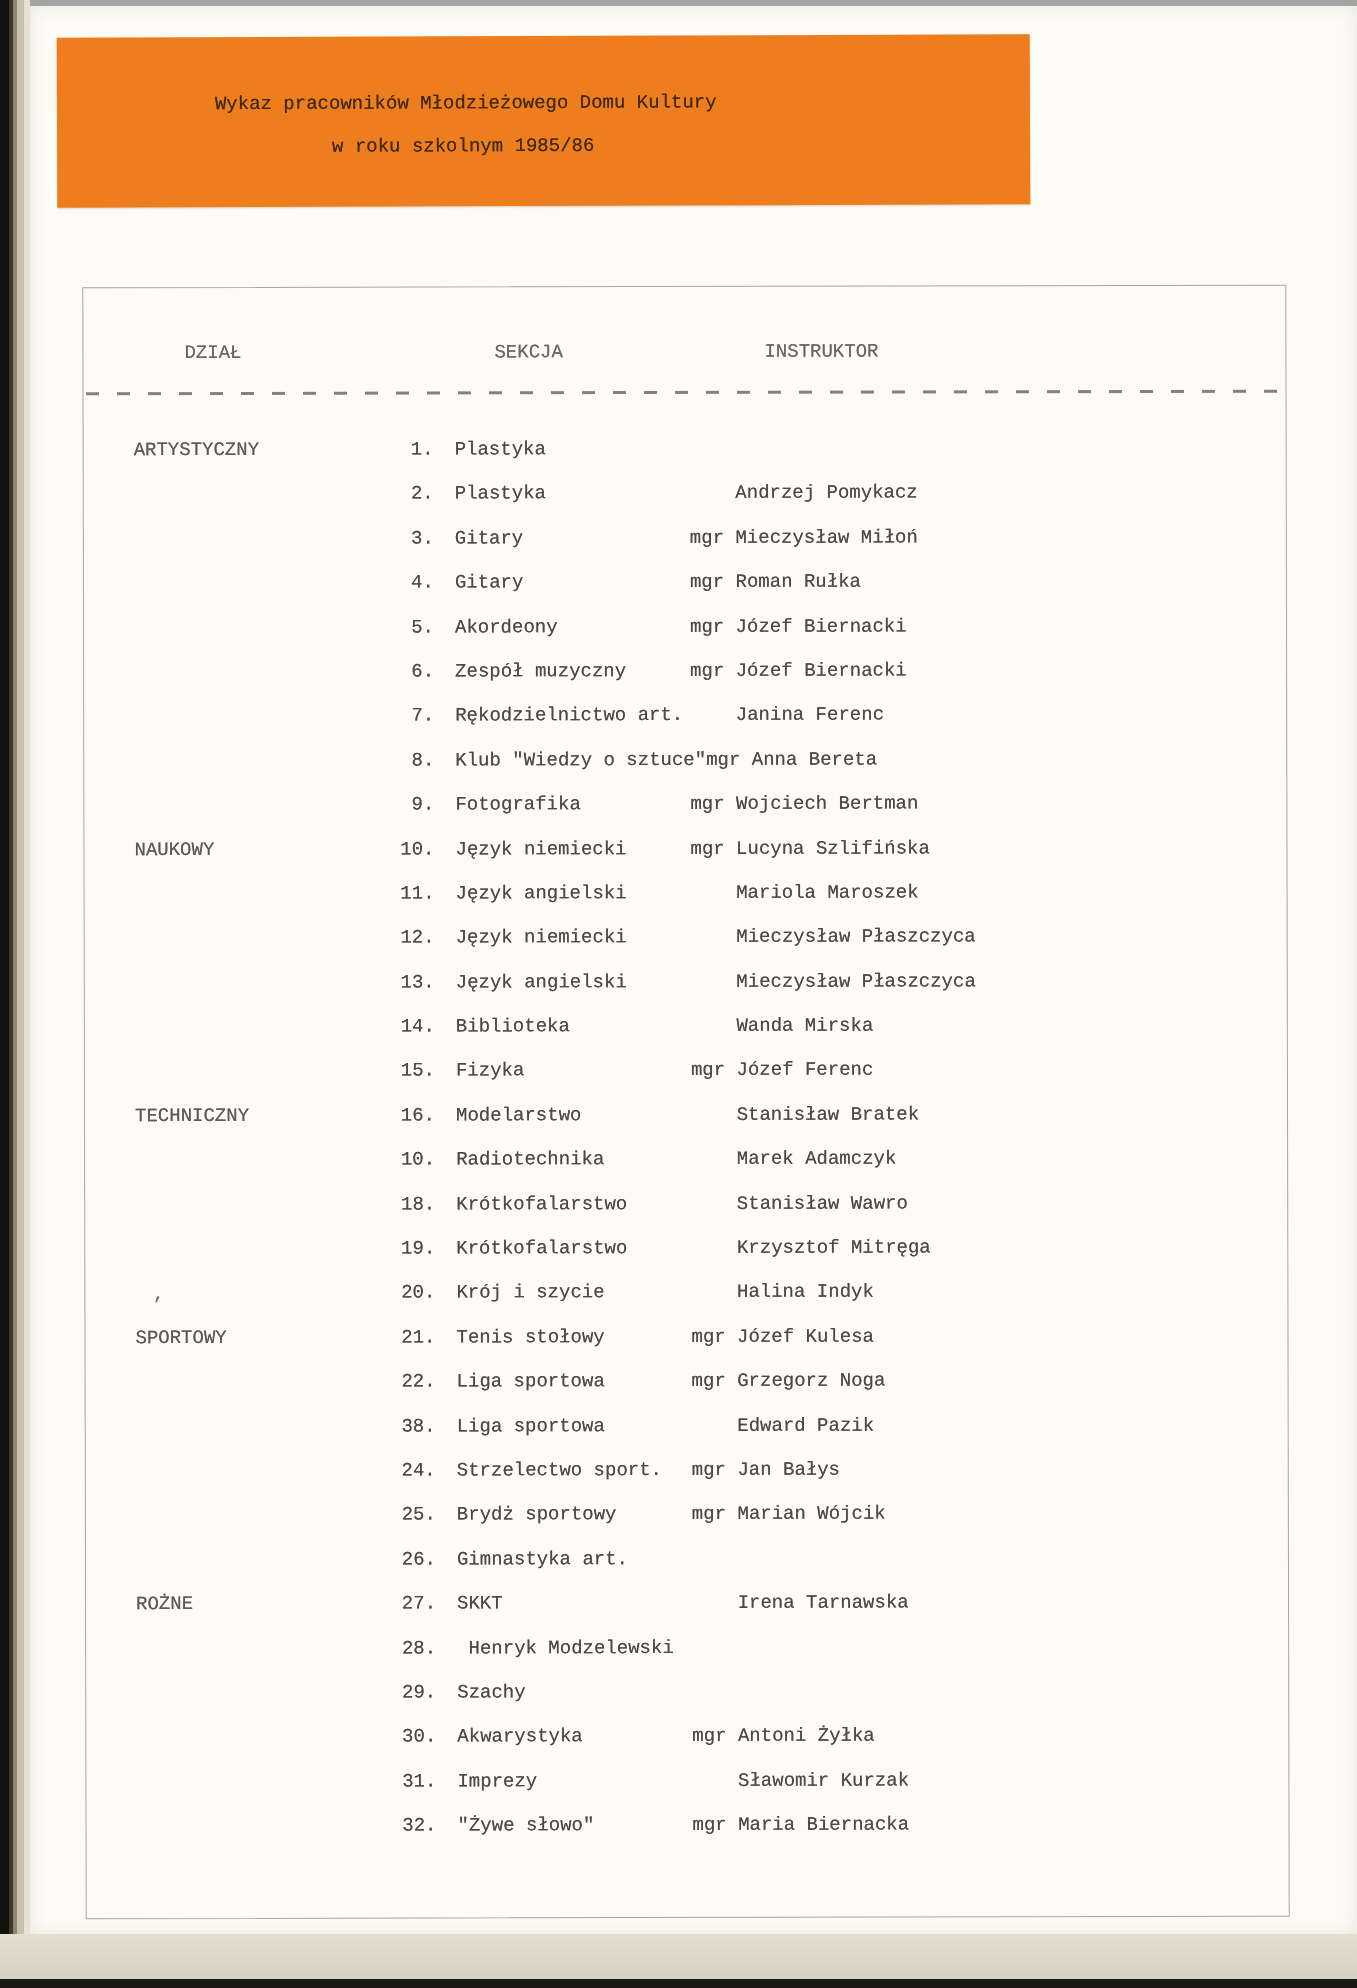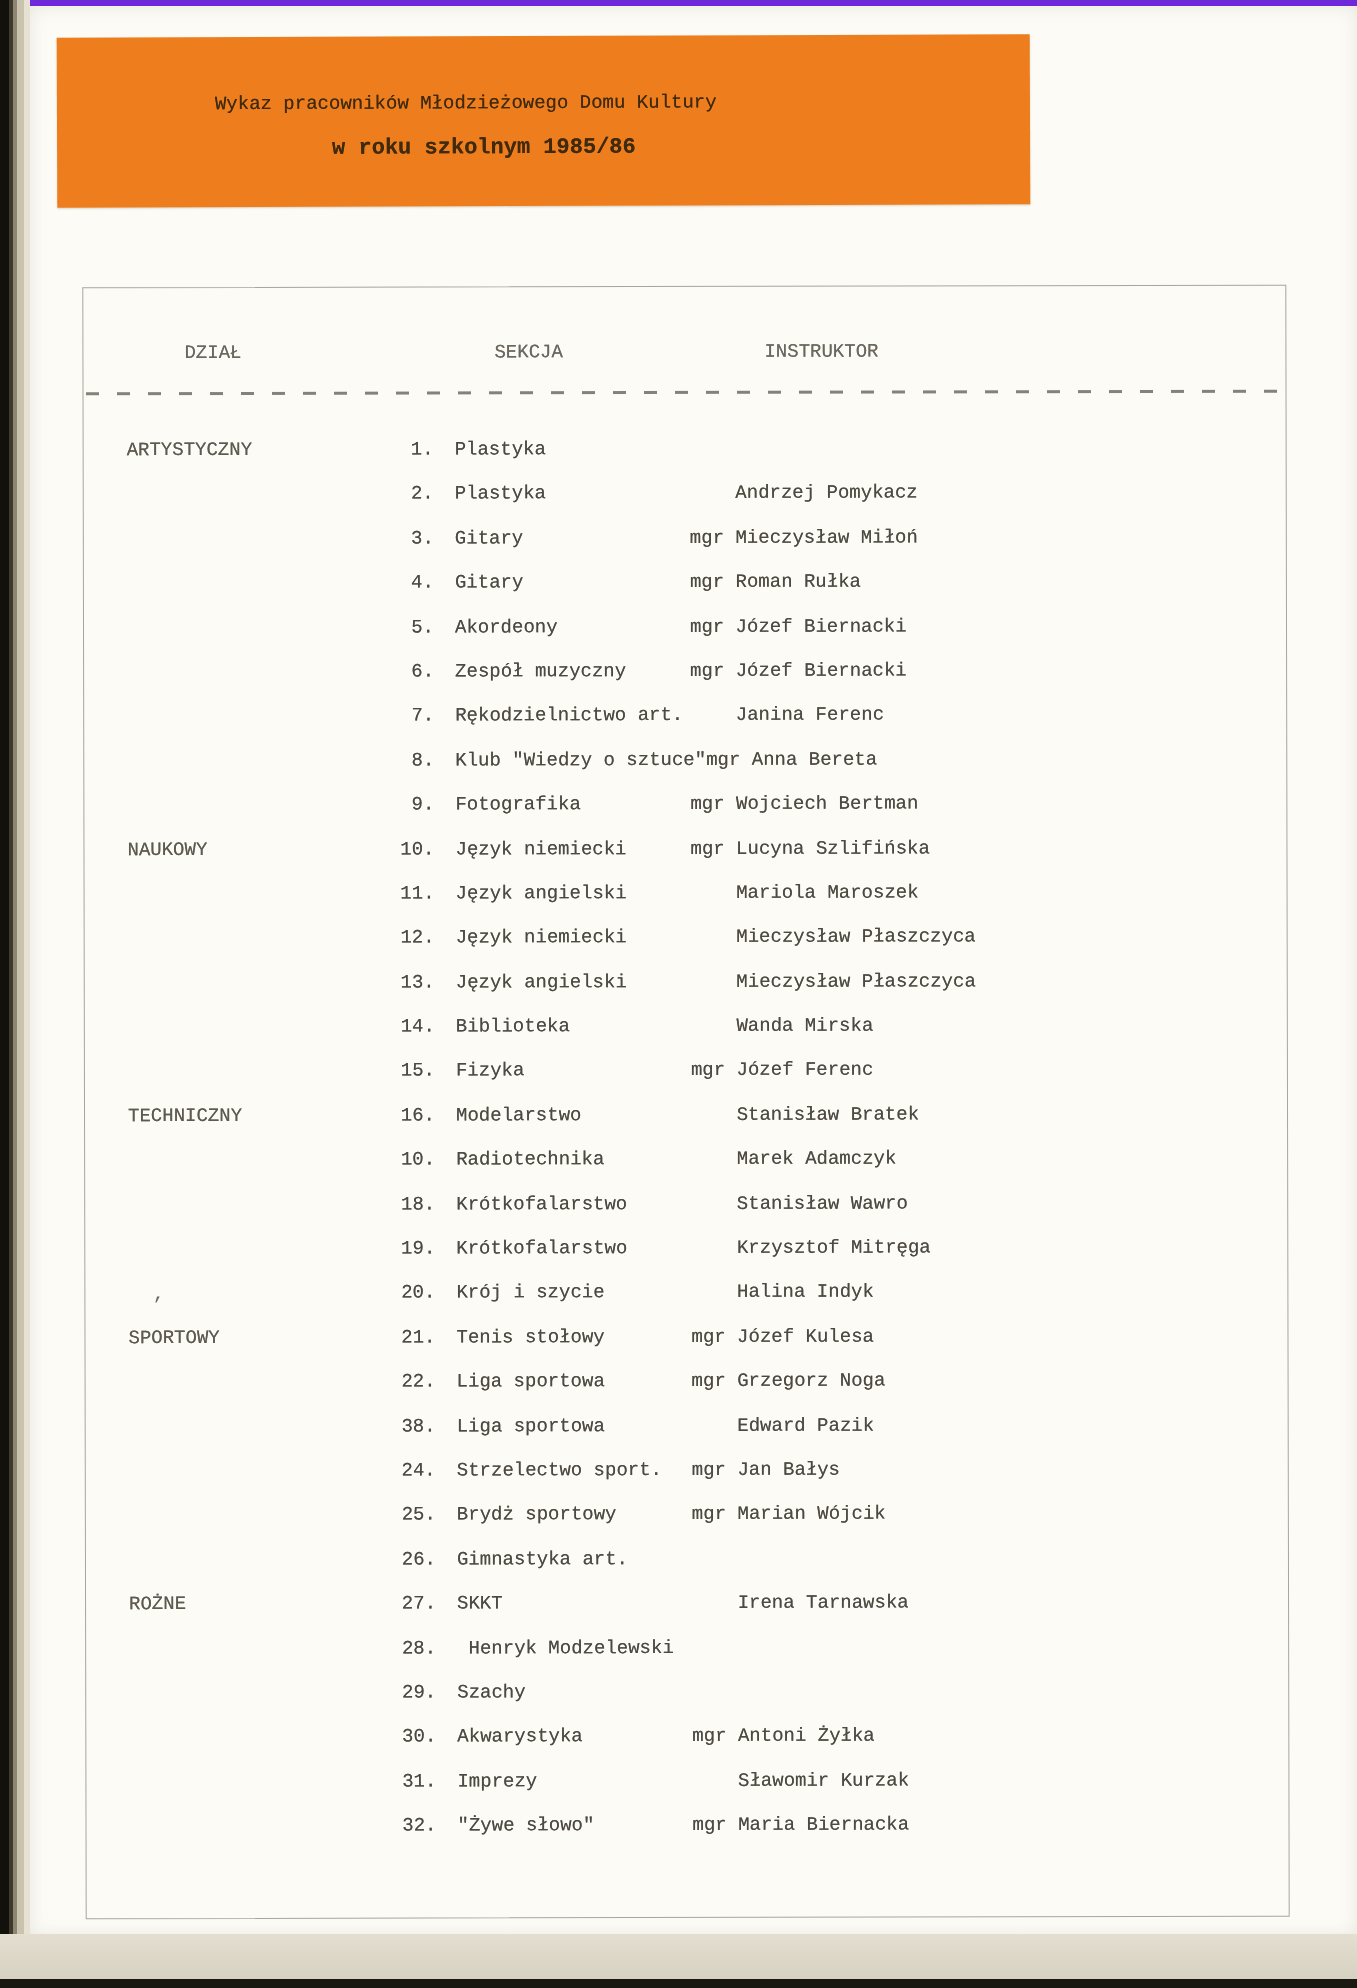--- a/index.html
+++ b/index.html
@@ -1,51 +1,51 @@
 <!DOCTYPE html>
 <html><head>
 <meta charset="utf-8">
 <style>
   html,body{margin:0;padding:0;background:#dedacb;}
   .stage{position:relative;width:1357px;height:1988px;overflow:hidden;
-         background:#6d28d9;
+         background:#a3a3a3;
          font-family:"Liberation Mono","DejaVu Sans Mono",monospace;}
   
   .binding{position:absolute;left:0;top:0;bottom:0;width:30px;
            background:linear-gradient(90deg,#12110b 0 9px,#3f3a2c 9px 13px,#8d8672 13px 17px,#c9c2ad 17px 24px,#e6e1d2 24px 30px);}
   
   .bottom-dark{position:absolute;left:0;right:0;bottom:0;height:9px;background:#191811;}
   .bottom-cream{position:absolute;left:0;right:0;bottom:9px;height:45px;
                 background:linear-gradient(180deg,#e3ded0,#d6d1c0);}
   
   .page{position:absolute;left:30px;top:6px;width:1327px;height:1930px;
         background:#fcfbf6;box-shadow:inset 0 0 18px rgba(120,110,90,.15);}
   
   .banner{position:absolute;left:27px;top:30px;width:973px;height:170px;
           transform:rotate(-0.2deg);box-shadow:0 1px 2px rgba(120,90,40,.25);}
   .banner .t1{position:absolute;left:158px;top:56px;font-size:19px;color:#3f2a0e;
               white-space:pre;text-shadow:0 0 .6px rgba(63,42,14,.8);}
-  .banner .t2{position:absolute;left:275px;top:99px;font-size:22px;color:#3f2a0e;
-              white-space:pre;text-shadow:0 0 .6px rgba(63,42,14,.8);font-weight:bold;}
+  .banner .t2{position:absolute;left:275px;top:99px;font-size:19px;color:#3f2a0e;
+              white-space:pre;text-shadow:0 0 .6px rgba(63,42,14,.8);}
   
   .tablebox{position:absolute;left:54px;top:280px;width:1202px;height:1630px;
             border:1px solid #aaa59a;transform:rotate(-0.12deg);
             color:#4e4a42;font-size:19px;}
   .thead span{position:absolute;top:54px;color:#6b675e;white-space:pre;
               text-shadow:0 0 .6px rgba(90,86,76,.7);}
   .h-dzial{left:101px;}
   .h-sekcja{left:411px;text-align:center;}
   .h-instr{left:681px;}
   .dashline{position:absolute;left:2px;right:2px;top:104px;height:3px;
             background:repeating-linear-gradient(90deg,#5d594f 0 13px,transparent 13px 31px);
             opacity:.75;}
   .rows{position:absolute;left:0;top:140px;right:0;}
   .row{position:relative;height:44.4px;line-height:44.4px;white-space:pre;}
   .row span{text-shadow:0 0 .6px rgba(78,74,66,.75);}
-  .c-dzial{position:absolute;left:43px;color:#5e5a50;}
+  .c-dzial{position:absolute;left:50px;color:#5e5a50;}
   .c-num{position:absolute;left:255px;width:95px;text-align:right;display:inline-block;}
   .c-si{position:absolute;left:371px;right:4px;display:flex;}
   .c-sekcja{min-width:235px;white-space:pre;}
   .c-instr{white-space:pre;}
   .stray{position:absolute;left:66px;top:1006px;font-size:20px;color:#6b675e;}
 </style>
 </head>
 <body>
 
 <div class="stage">

